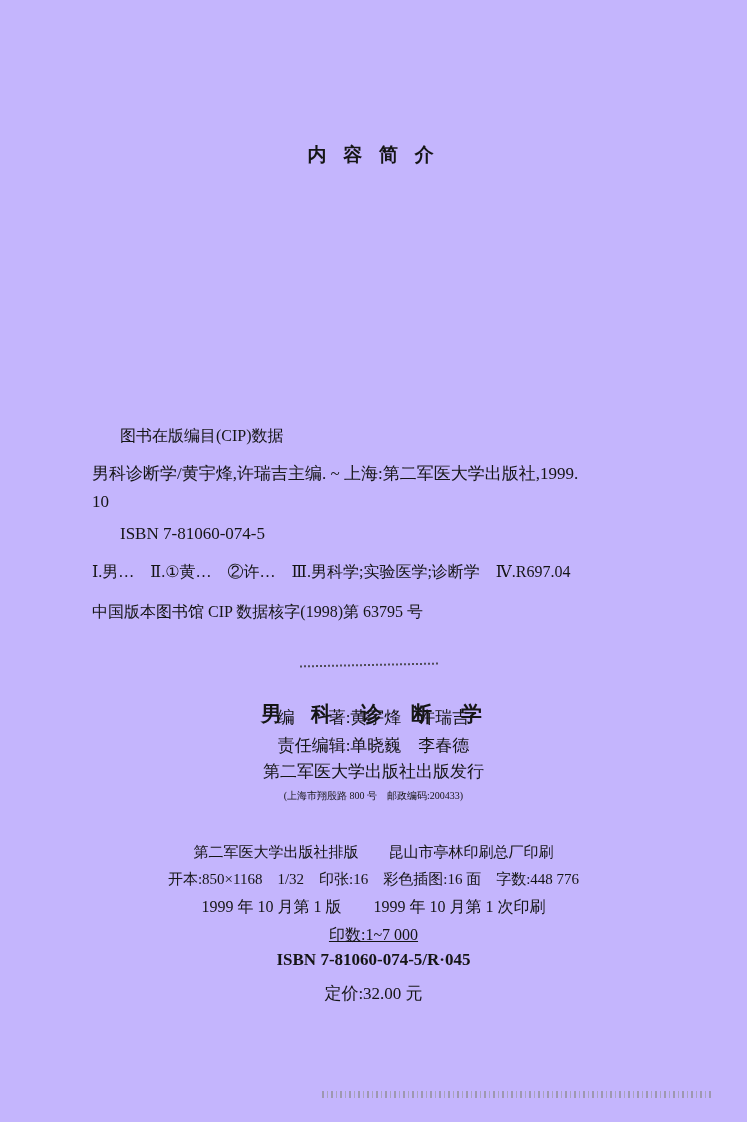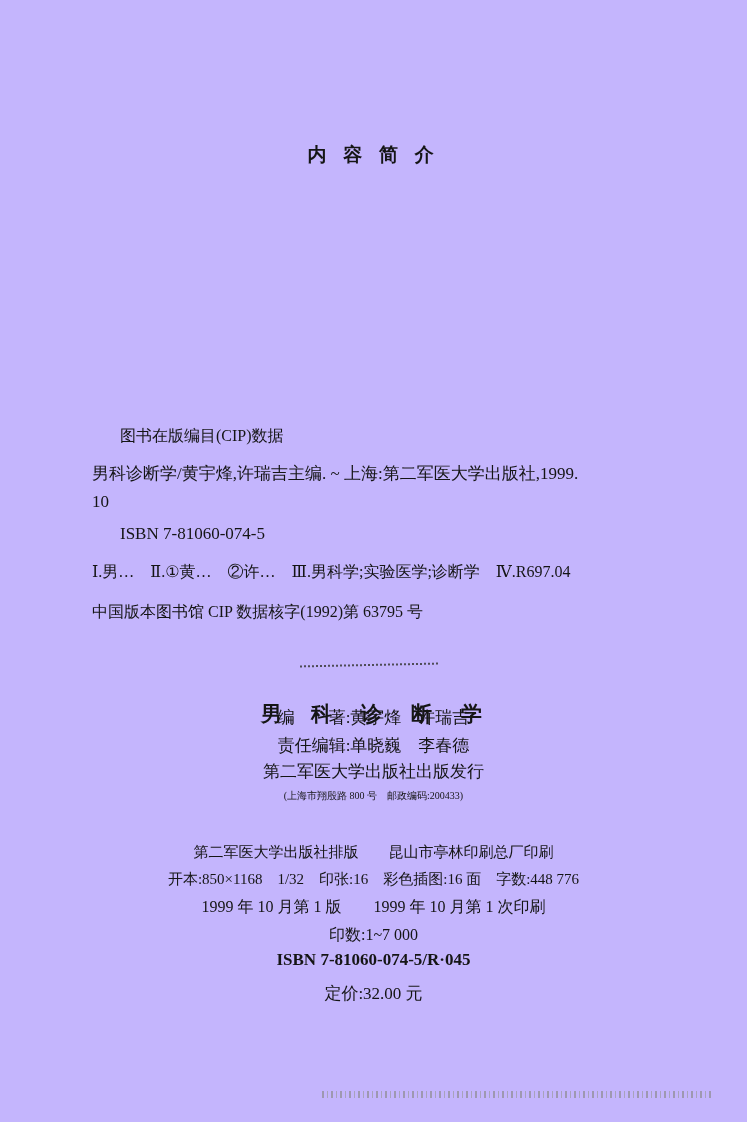--- a/index.html
+++ b/index.html
@@ -101,21 +101,21 @@
     font-size: 16px;
   }
   .l0 { top: 706px; font-size: 17px; }
   .l1 { top: 734px; font-size: 17px; }
   .l2 { top: 760px; font-size: 17px; }
   .l3 { top: 789px; font-size: 10px; }
   .l4 { top: 815px; font-size: 16px; }
   .l5 { top: 843px; font-size: 15px; }
   .l6 { top: 870px; font-size: 15px; }
   .l7 { top: 897px; font-size: 16px; }
-  .l8 { top: 925px; font-size: 16px; }
+  .l8 { top: 925px; font-size: 16px; text-decoration: underline; }
   .l9 { top: 950px; font-size: 17px; font-weight: bold; }
   .l10 { top: 982px; font-size: 17px; }
   .pen-mark {
     display: inline-block;
     width: 8px;
     height: 3px;
     margin-right: 10px;
     background: #2d2d2d;
     border-radius: 2px;
     transform: rotate(38deg) translateY(-3px);
@@ -137,21 +137,21 @@
 <div class="page">
 
   <h1 class="section-title">内 容 简 介</h1>
 
 
   <div class="cip-heading">图书在版编目(CIP)数据</div>
   <div class="cip-record-1">男科诊断学/黄宇烽,许瑞吉主编. ~ 上海:第二军医大学出版社,1999.</div>
   <div class="cip-record-2">10</div>
   <div class="cip-isbn">ISBN 7-81060-074-5</div>
   <div class="cip-class">Ⅰ.男…　Ⅱ.①黄…　②许…　Ⅲ.男科学;实验医学;诊断学　Ⅳ.R697.04</div>
-  <div class="cip-number">中国版本图书馆 CIP 数据核字(1992)第 63795 号</div>
+  <div class="cip-number">中国版本图书馆 CIP 数据核字(1998)第 63795 号</div>
 
   <div class="squiggle"></div>
   <div class="book-title">男　科　诊　断　学</div>
 
   <div class="colophon-line l0">编　　著:黄宇烽　许瑞吉</div>
   <div class="colophon-line l2">第二军医大学出版社出版发行</div>
   <div class="colophon-line l1">责任编辑:单晓巍　李春德</div>
   <div class="colophon-line l3">(上海市翔殷路 800 号　邮政编码:200433)</div>
   <div class="colophon-line l5">第二军医大学出版社排版　　昆山市亭林印刷总厂印刷</div>
   <div class="colophon-line l6">开本:850×1168　1/32　印张:16　彩色插图:16 面　字数:448 776</div>

